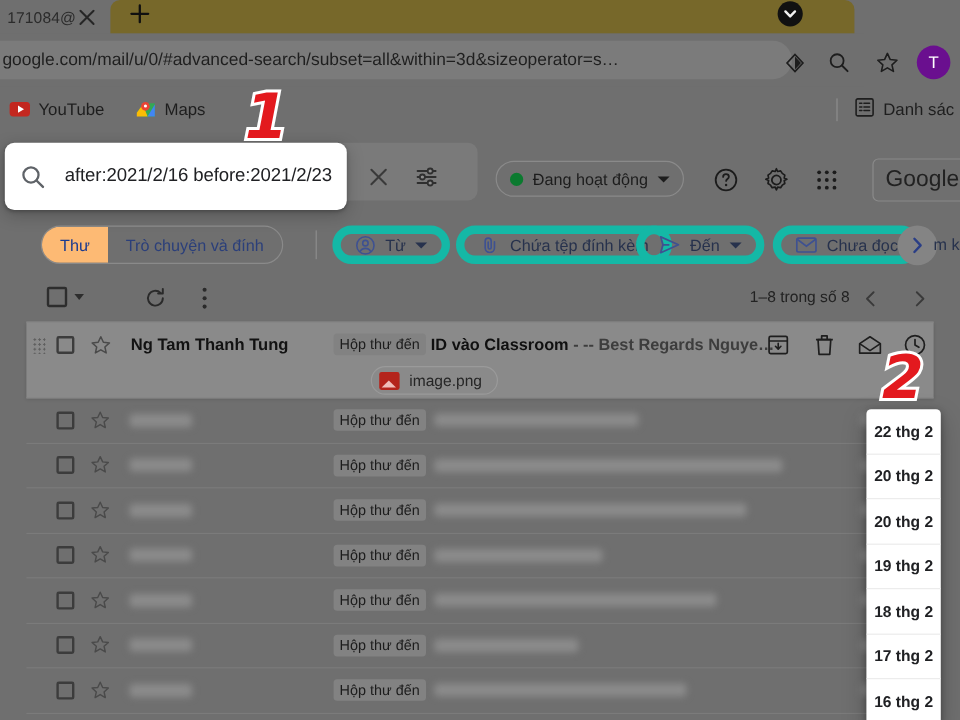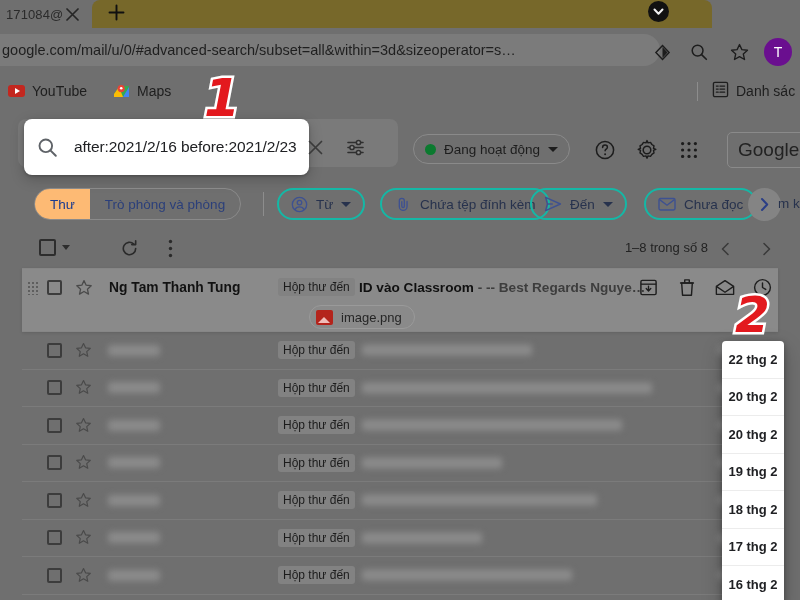--- a/index.html
+++ b/index.html
@@ -97,21 +97,21 @@
   }
 
   
   .page {
     position: absolute; left: 0; top: 110px; width: 800px; height: 490px;
     background: #6f6f6f; overflow: hidden;
   }
 
   
   .searchbox {
-    position: absolute; left: 24px; top: 9px; width: 285px; height: 56px;
+    position: absolute; left: 4px; top: 9px; width: 285px; height: 56px;
     background: #fff; border-radius: 8px;
     box-shadow: 0 1px 3px rgba(0,0,0,.22), 0 4px 14px rgba(0,0,0,.22);
     display: flex; align-items: center;
   }
   .searchbox .s-ico { margin-left: 13px; color: #5f6368; display:flex; }
   .search-text {
     margin-left: 16px; font-size: 15.5px; color: #202124;
     white-space: nowrap; letter-spacing: -.1px;
   }
   .search-strip {
@@ -157,21 +157,21 @@
     display: flex; align-items: stretch;
     border: 1px solid #8a8a8a; border-radius: 16px; overflow: hidden;
   }
   .seg-item {
     display: flex; align-items: center; padding: 0 15px;
     font-size: 13.5px; color: #2b3f7a; white-space: nowrap;
   }
   .seg-item.on { background: #fdba74; color: #1a3a8f; font-weight: 500; }
   .chip {
     position: absolute; top: 4px; height: 32px;
-    border: 2px solid #14b8a6; border-radius: 16px;
+    border: 7px solid #14b8a6; border-radius: 16px;
     display: flex; align-items: center; gap: 8px; padding: 0 12px;
     font-size: 13.5px; color: #27324d; white-space: nowrap;
   }
   .chip .ic { display: flex; color: #3e5191; }
   .chip-next {
     position: absolute; left: 748px; top: 4px; width: 33px; height: 33px;
     border-radius: 50%; background: #848484;
     display: flex; align-items: center; justify-content: center; color: #2a3e86;
   }
   .chip-cut {
@@ -455,21 +455,21 @@
           </g>
       </svg>
     </div>
     <div class="google-box">
       <span>Google</span>
     </div>
 
     <div class="chips">
       <div class="seg">
         <div class="seg-item on">Thư</div>
-        <div class="seg-item">Trò phòng và phòng</div>
+        <div class="seg-item">Trò chuyện và đính</div>
       </div>
       <div class="chip-divider"></div>
 
       <div class="chip" style="left:277px">
         <span class="ic">
           <svg width="17" height="17" viewBox="0 0 18 18">
               <circle cx="9" cy="9" r="7.6" stroke="#3e5191" stroke-width="1.4" fill="none"></circle>
               <circle cx="9" cy="7" r="2.4" stroke="#3e5191" stroke-width="1.4" fill="none"></circle>
               <path d="M4.2 14.6c.9-2 2.6-3 4.8-3s3.9 1 4.8 3" stroke="#3e5191" stroke-width="1.4" fill="none"></path>
             </svg>

